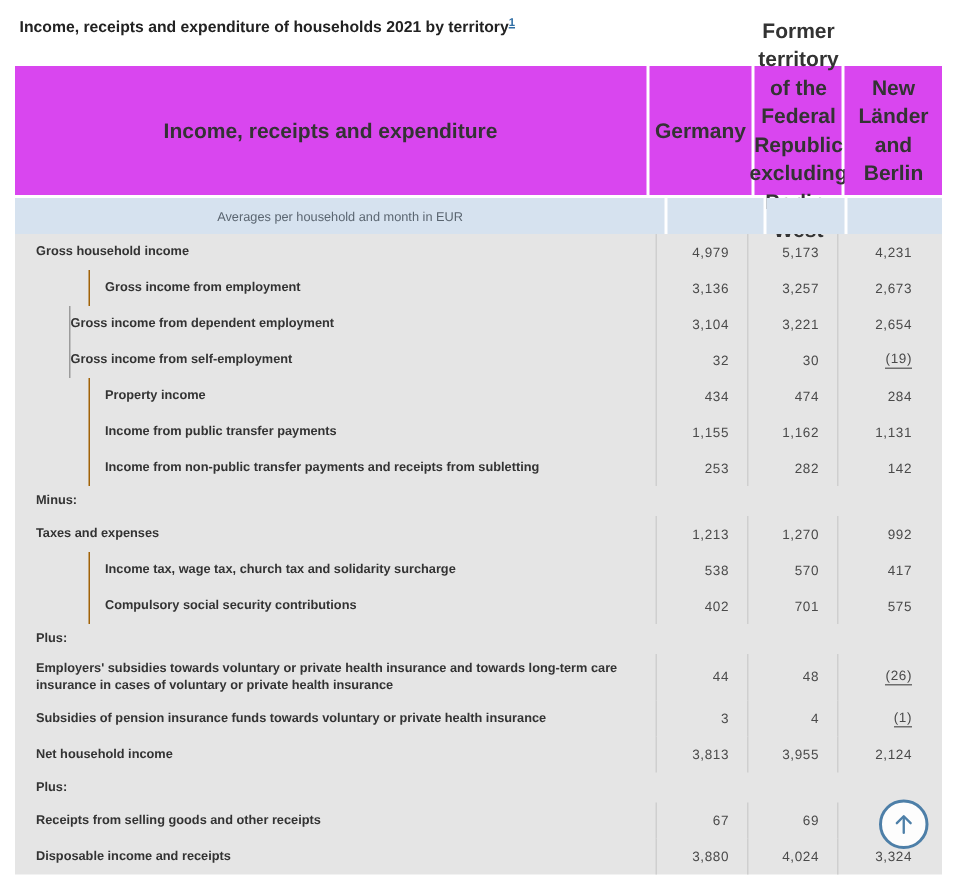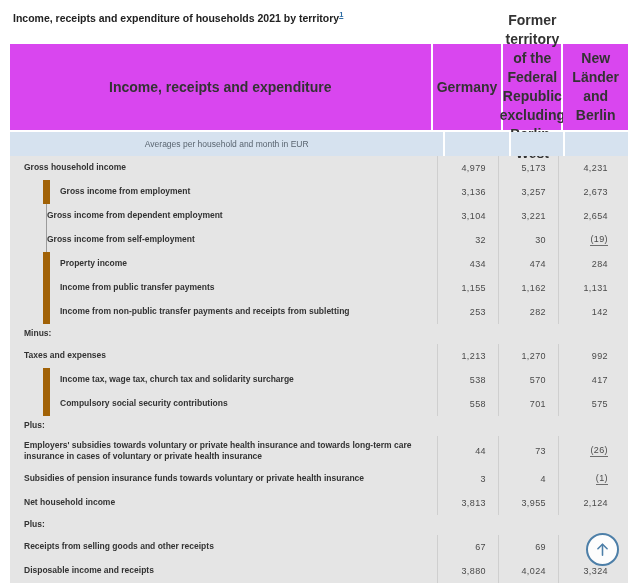--- a/index.html
+++ b/index.html
@@ -26,21 +26,21 @@
 
   
   .tbody{background:#e5e5e5;}
   .trow{display:flex;align-items:stretch;}
   .trow.data{min-height:24px;}
   .trow.section{min-height:20px;gap:23px;}
   .c-label{width:427px;box-sizing:border-box;display:flex;align-items:stretch;}
   .lab-inner{display:flex;align-items:center;font-size:8.5px;font-weight:bold;color:#333;
     line-height:1.35;padding-top:4px;padding-bottom:4px;box-sizing:border-box;}
   .lvl0 .lab-inner{margin-left:14px;padding-right:8px;}
-  .lvl1 .lab-inner{margin-left:33px;border-left:7px solid #a16207;padding-left:10px;padding-right:8px;}
+  .lvl1 .lab-inner{margin-left:49px;border-left:1px solid #a16207;padding-left:10px;padding-right:8px;}
   .lvl2 .lab-inner{margin-left:36px;border-left:1px solid #9b9b9b;padding-right:8px;}
   .c-val{box-sizing:border-box;display:flex;align-items:center;justify-content:flex-end;
     font-size:9px;color:#4a4a4a;letter-spacing:0.4px;border-left:1px solid #cfcfcf;}
   .c-val.v0{width:61px;padding-right:12px;}
   .c-val.v1{width:60px;padding-right:12px;}
   .c-val.v2{width:70px;padding-right:20px;}
   .trow.section .c-val{border-left-color:transparent;}
   .flagged{border-bottom:1px solid #6e6e6e;padding-bottom:1px;}
 
   
@@ -207,21 +207,21 @@
           </div>
           <div class="c-val v2">
             <span>417</span>
           </div>
         </div>
         <div class="trow data lvl1">
           <div class="c-label">
             <div class="lab-inner">Compulsory social security contributions</div>
           </div>
           <div class="c-val v0">
-            <span>558</span>
+            <span>402</span>
           </div>
           <div class="c-val v1">
             <span>701</span>
           </div>
           <div class="c-val v2">
             <span>575</span>
           </div>
         </div>
         <div class="trow section lvl0">
           <div class="c-label">
@@ -232,21 +232,21 @@
           <div class="c-val v2"></div>
         </div>
         <div class="trow data lvl0">
           <div class="c-label">
             <div class="lab-inner">Employers' subsidies towards voluntary or private health insurance and towards long-term care insurance in cases of voluntary or private health insurance</div>
           </div>
           <div class="c-val v0">
             <span>44</span>
           </div>
           <div class="c-val v1">
-            <span>73</span>
+            <span>48</span>
           </div>
           <div class="c-val v2">
             <span class="flagged">(26)</span>
           </div>
         </div>
         <div class="trow data lvl0">
           <div class="c-label">
             <div class="lab-inner">Subsidies of pension insurance funds towards voluntary or private health insurance</div>
           </div>
           <div class="c-val v0">

